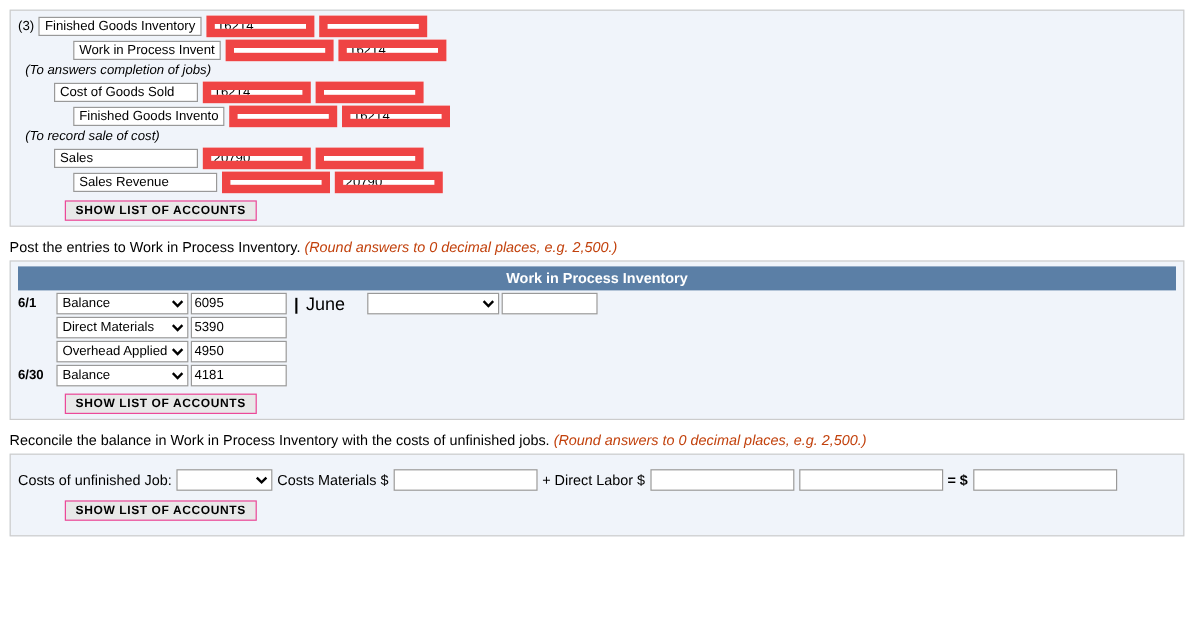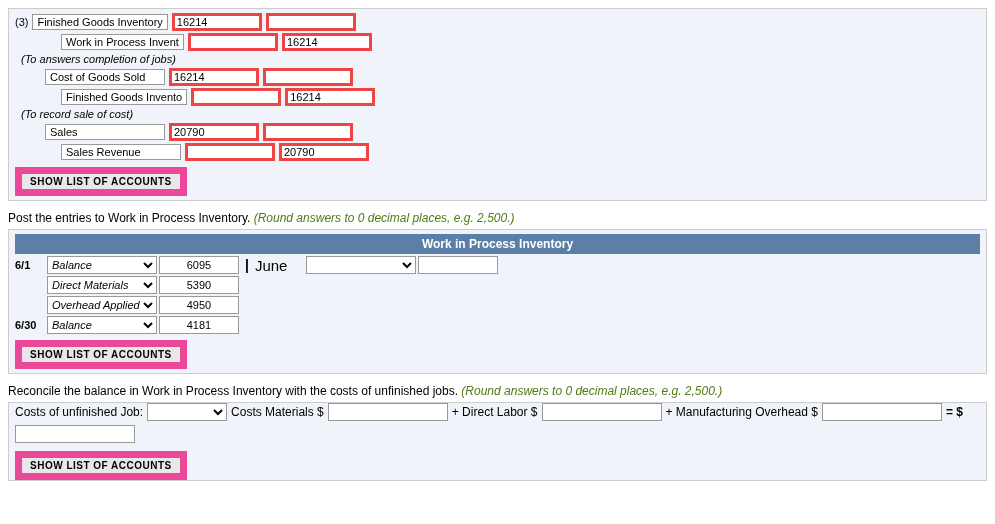--- a/index.html
+++ b/index.html
@@ -32,51 +32,52 @@
       border: 1px solid #999;
       padding: 1px 4px;
       min-width: 120px;
       background: #fff;
       font-size: 11px;
     }
     .account-label-indented {
       margin-left: 16px;
     }
     .amount-input {
-      border: 3px solid #ef4444;
+      border: 7px solid #ef4444;
       width: 90px;
       height: 18px;
       font-size: 11px;
       padding: 0 2px;
       background: #fff;
       margin-left: 4px;
     }
     .note-text {
       font-size: 11px;
       font-style: italic;
       margin: 1px 0 3px 6px;
     }
     .show-accounts-btn {
       display: inline-block;
-      border: 7px solid #ec4899;
+      border: 1px solid #ec4899;
       background: #e8e8e8;
       font-size: 10px;
       font-weight: bold;
       padding: 2px 8px;
       cursor: pointer;
       margin-top: 4px;
       letter-spacing: 0.5px;
+      margin-left: 39px;
     }
     
     .instruction {
       font-size: 12px;
       margin: 8px 0 4px 0;
     }
     .instruction .red-italic {
-      color: #4d7c0f;
+      color: #c2410c;
       font-style: italic;
     }
     
     .ledger-section {
       border: 1px solid #ccc;
       margin-bottom: 10px;
       padding: 4px 6px;
       background: #f0f4fa;
     }
     .ledger-header {
@@ -97,41 +98,40 @@
       width: 32px;
       font-size: 11px;
       font-weight: bold;
     }
     .ledger-select {
       width: 110px;
       height: 18px;
       font-size: 11px;
       border: 1px solid #999;
       background: #fff;
-      font-style: italic;
     }
     .ledger-amount {
       border: 1px solid #999;
       width: 80px;
       height: 18px;
       font-size: 11px;
-      padding: 0 20px;
-      text-align: center;
+      padding: 0 2px;
+      text-align: left;
       background: #fff;
       margin-left: 2px;
     }
     .ledger-pipe {
       font-size: 14px;
       margin: 0 6px;
       font-weight: bold;
     }
     
     .reconcile-section {
       border: 1px solid #ccc;
-      padding: 0 6px;
+      padding: 12px 6px;
       background: #f0f4fa;
     }
     .reconcile-row {
       display: flex;
       align-items: center;
       flex-wrap: wrap;
       gap: 4px;
       margin-bottom: 4px;
     }
     .reconcile-input {
@@ -283,21 +283,20 @@
   <div class="reconcile-section">
     <div class="reconcile-row">
       <span>Costs of unfinished Job:</span>
       <select class="reconcile-select" style="width:80px;">
         <option value=""></option>
       </select>
       <span>Costs Materials $</span>
       <input class="reconcile-input" style="width: 120px;" type="text" value="">
       <span>+ Direct Labor $</span>
       <input class="reconcile-input" style="width: 120px;" type="text" value="">
-      <span>+ Manufacturing Overhead $</span>
       <input class="reconcile-input" style="width: 120px;" type="text" value="">
       <span class="equals">= $</span>
       <input class="reconcile-input" style="width: 120px;" type="text" value="">
     </div>
     <button class="show-accounts-btn">SHOW LIST OF ACCOUNTS</button>
   </div>
 
 </div>
 
 </body></html>

